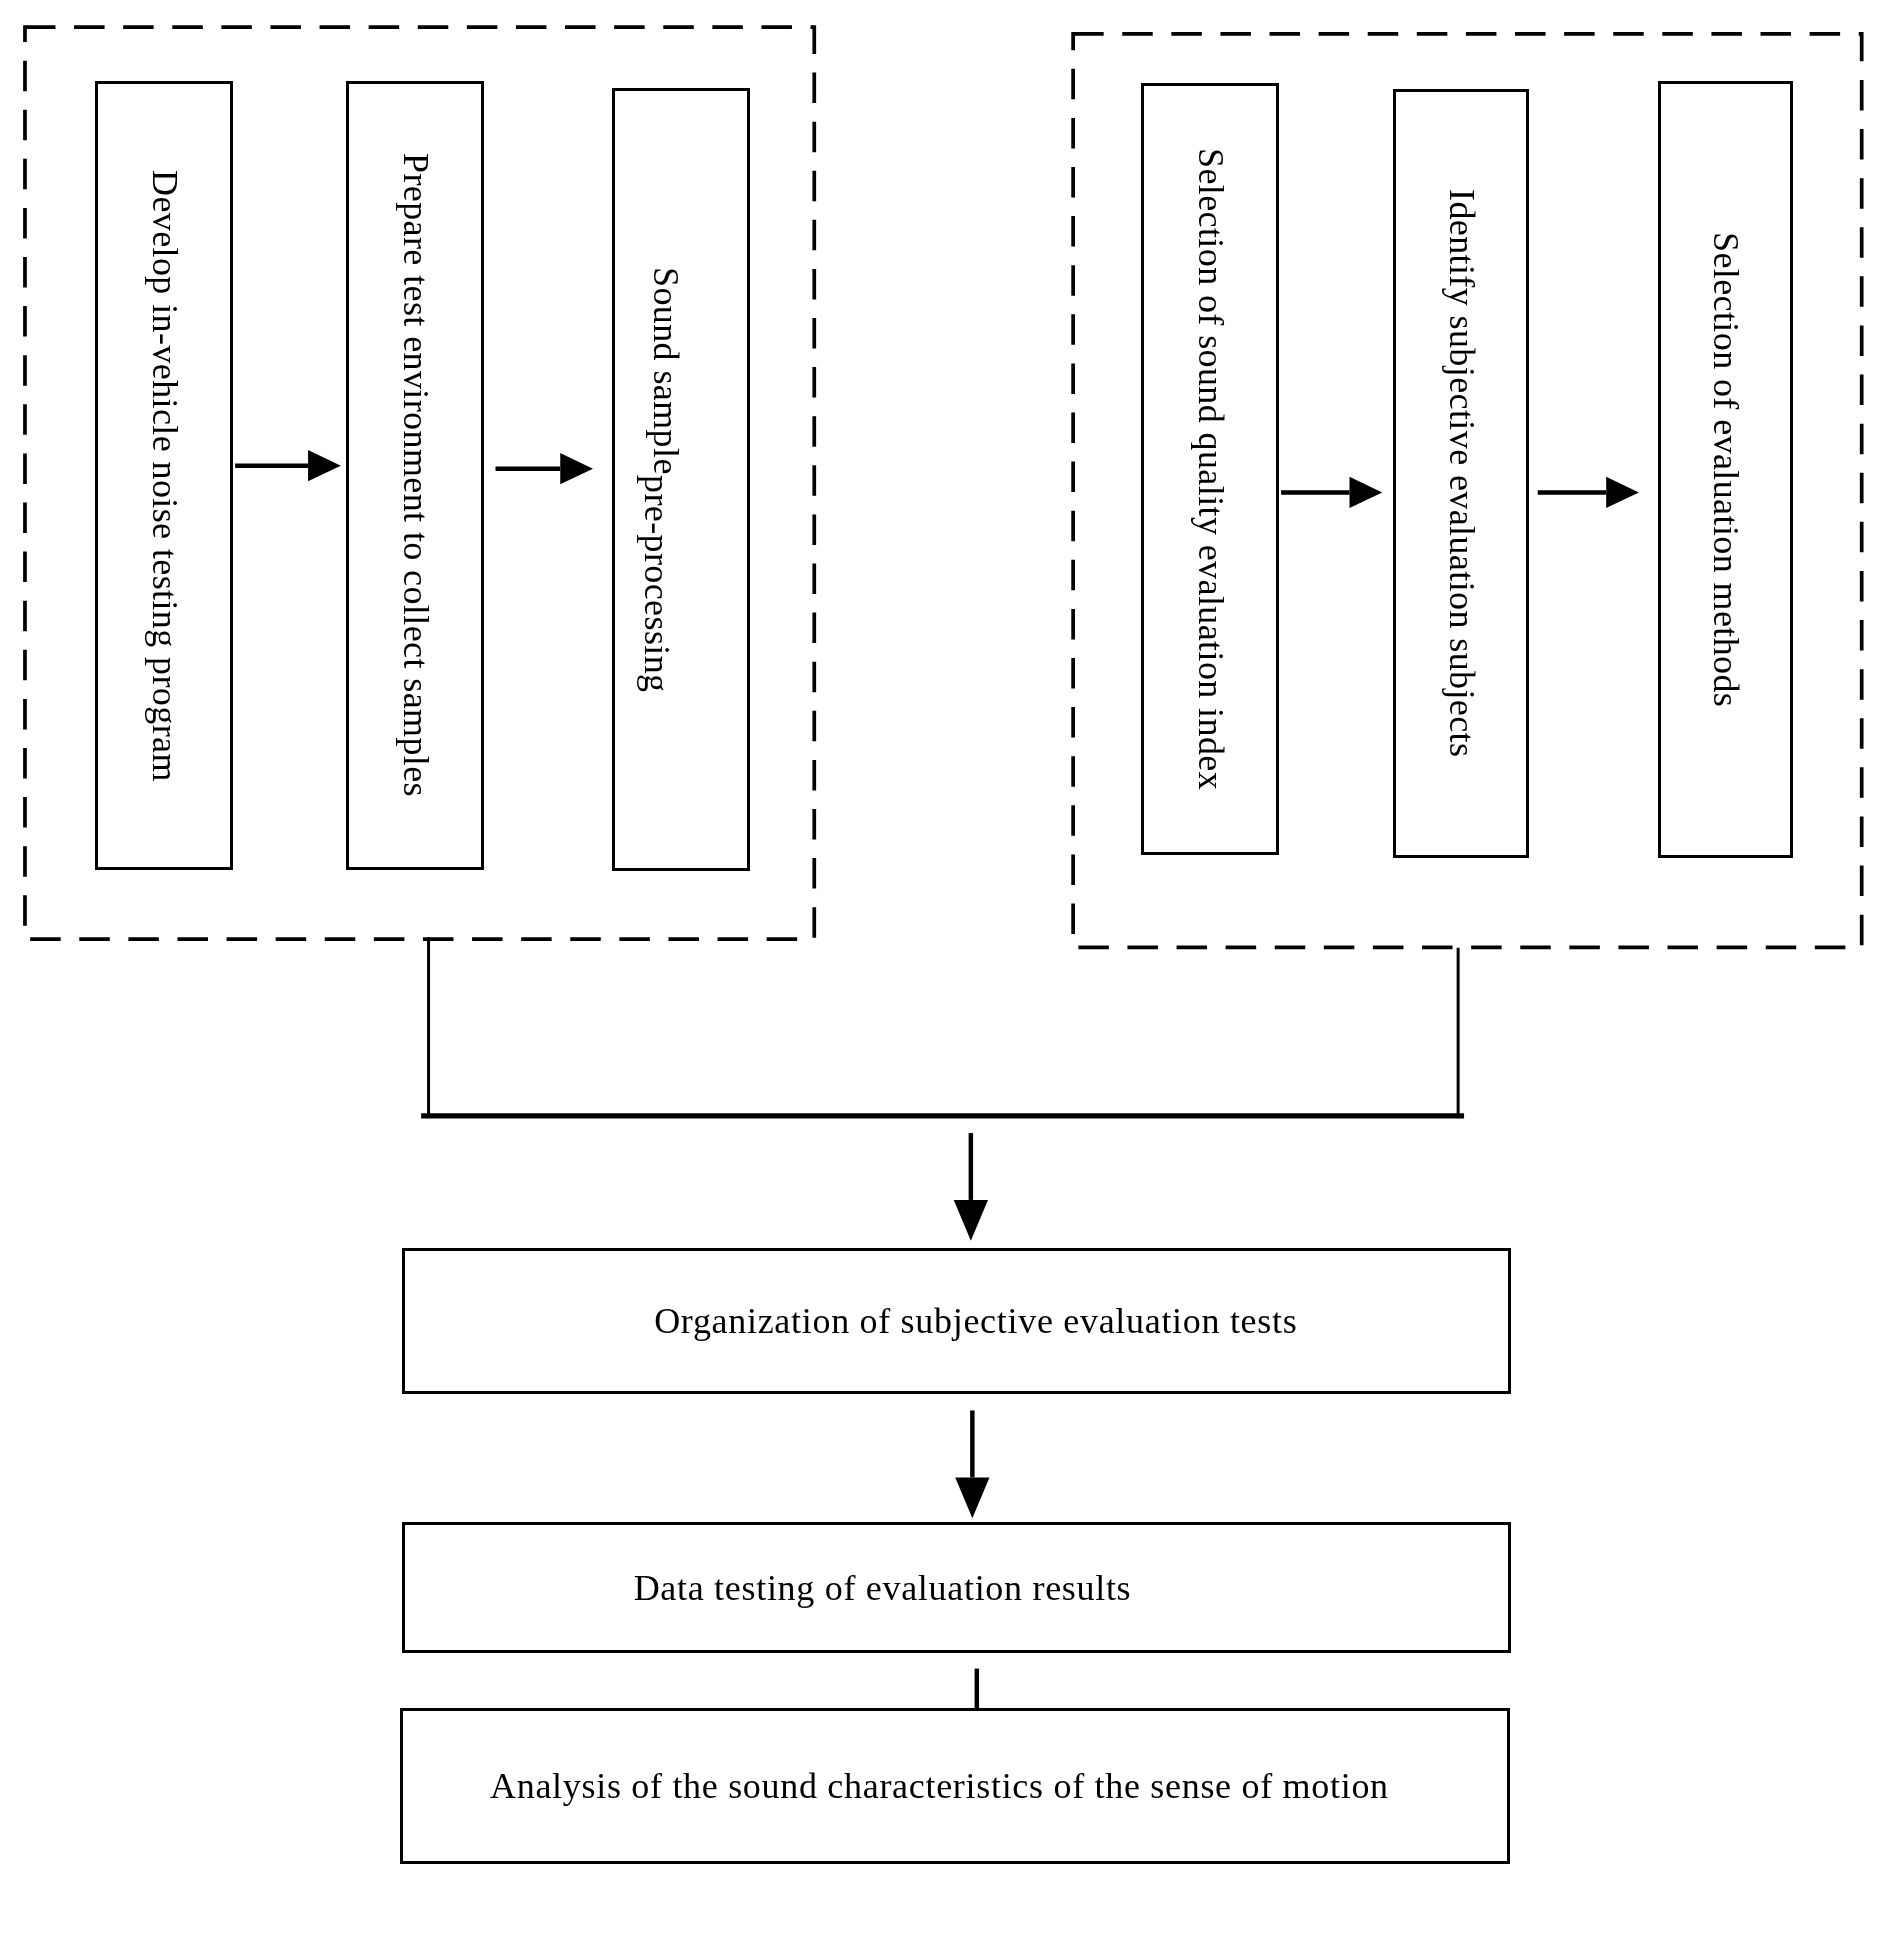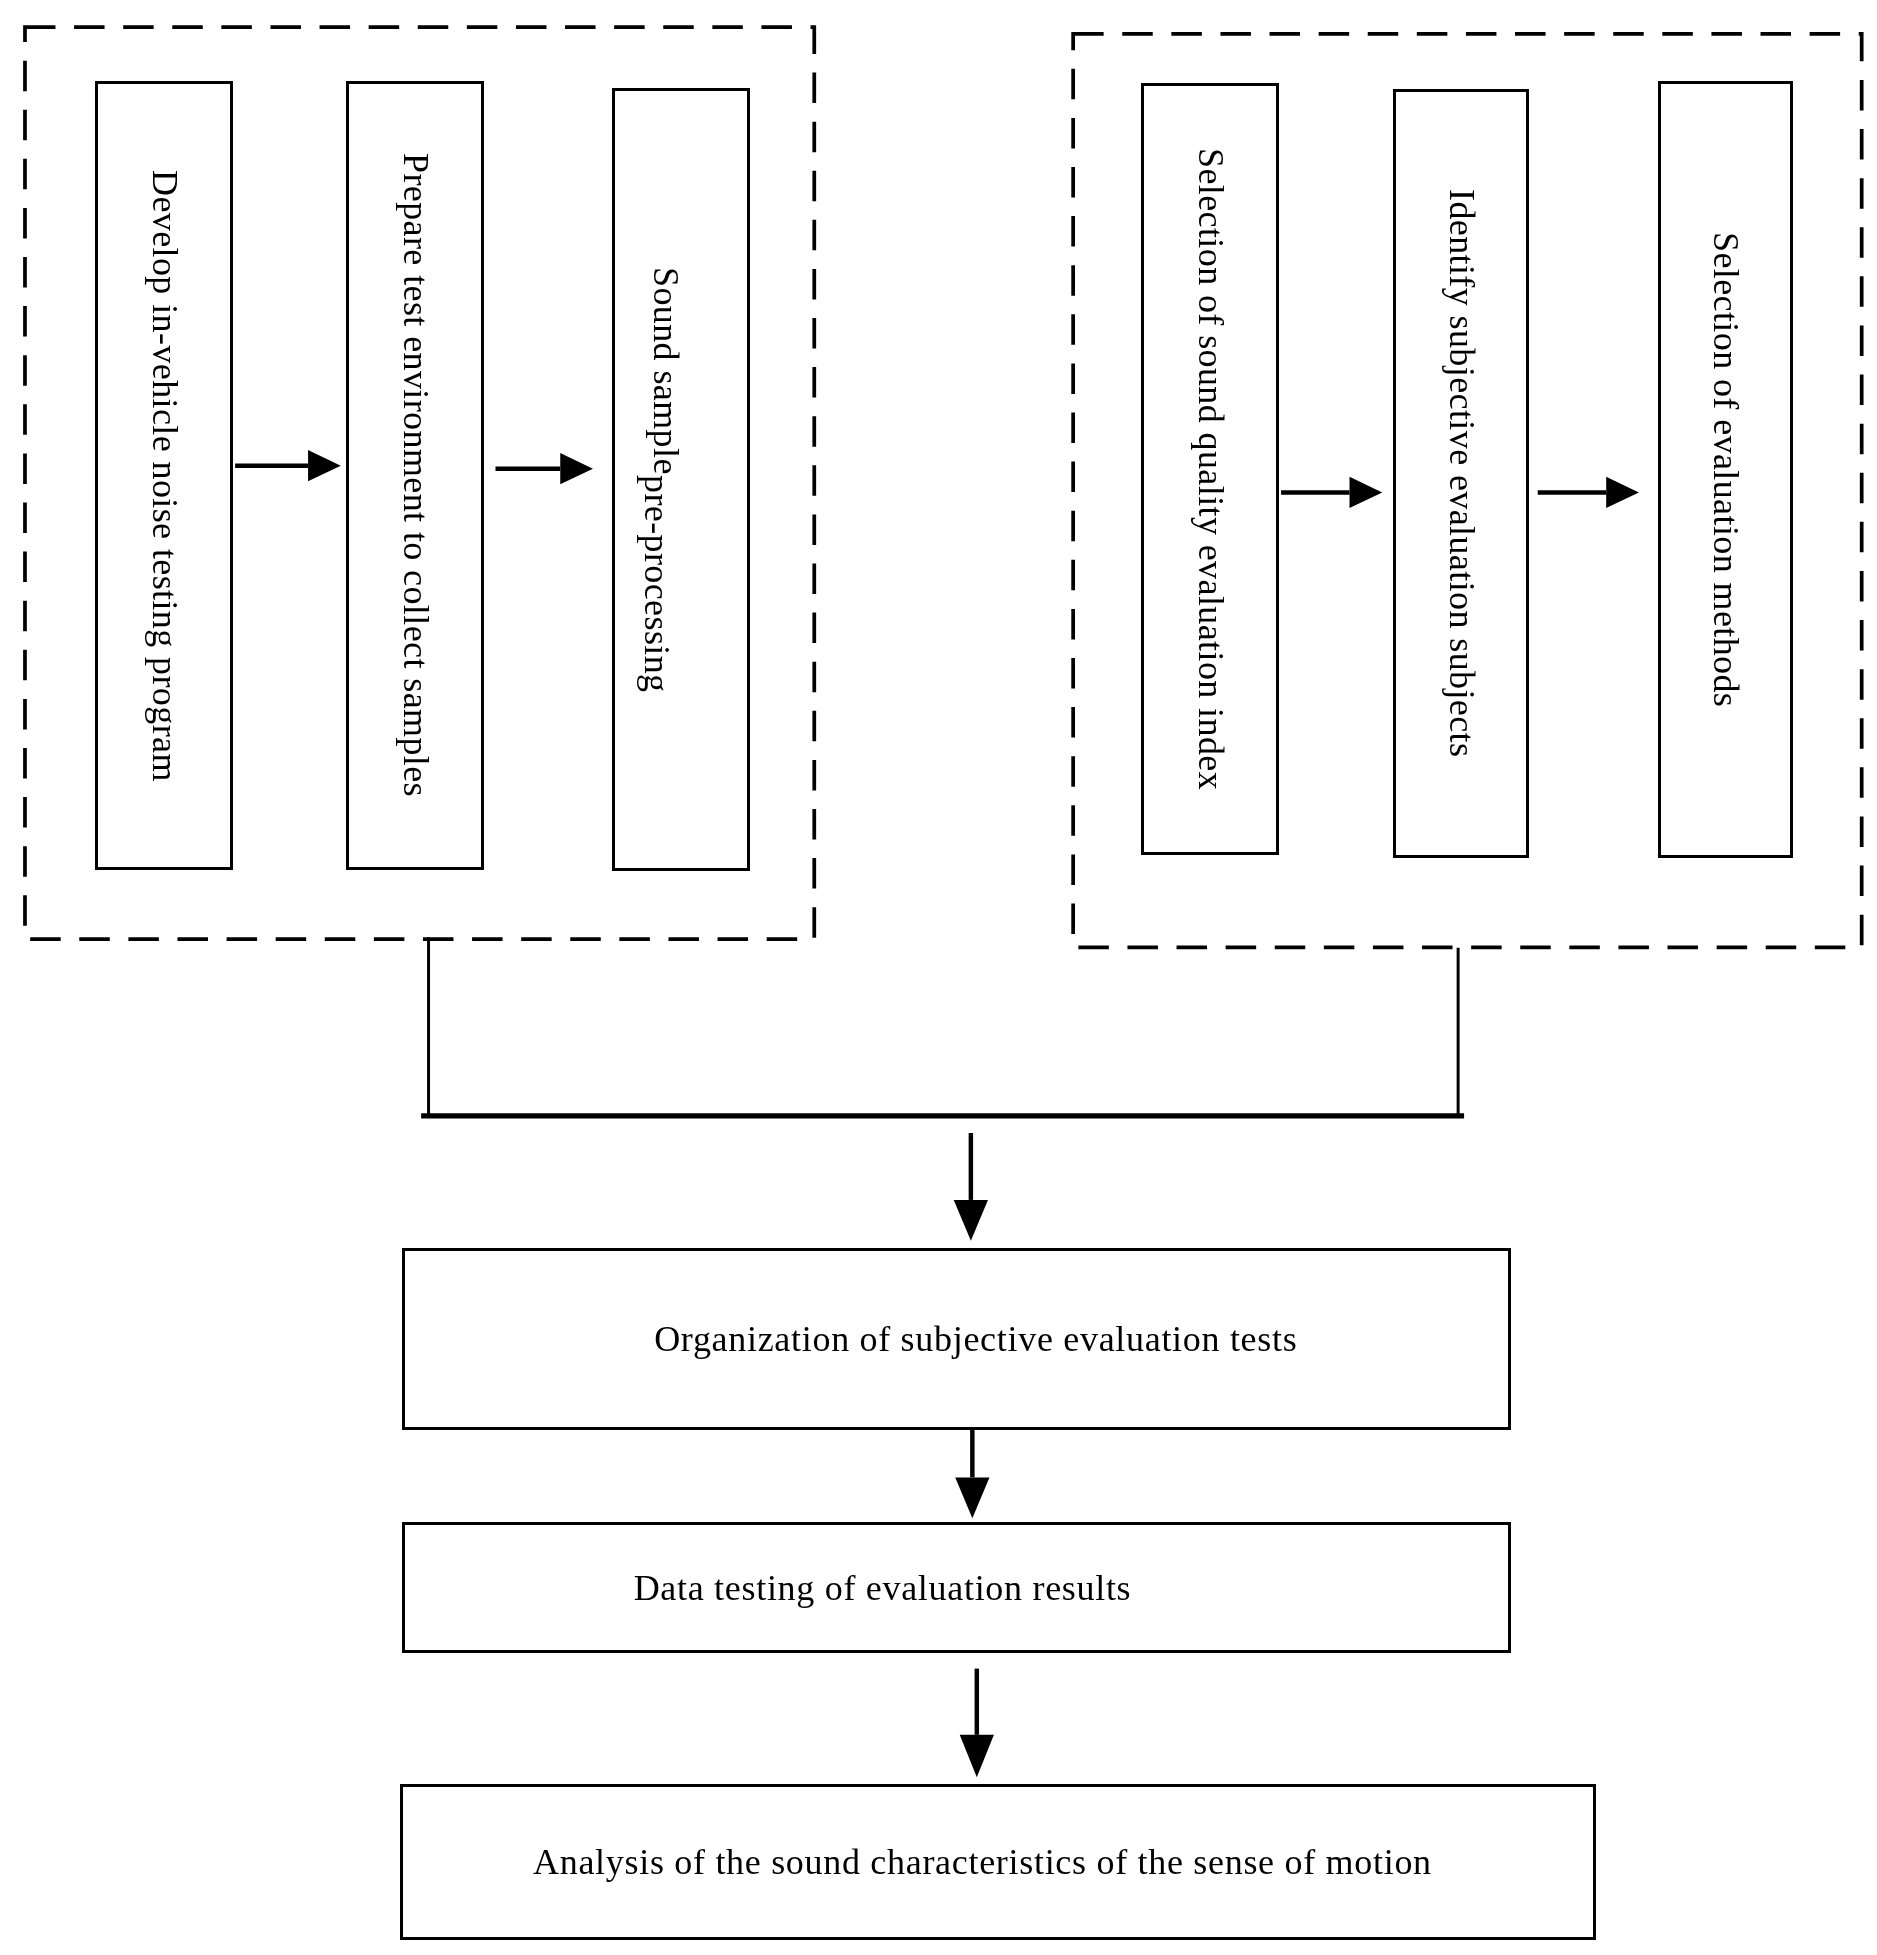--- a/index.html
+++ b/index.html
@@ -50,23 +50,23 @@
     letter-spacing: 0.7px;
     white-space: nowrap;
   }
   
   .box-l1 { left: 95px;  top: 81px; width: 138px; height: 789px; }
   .box-l2 { left: 346px;  top: 81px; width: 138px; height: 789px; }
   .box-l3 { left: 612px;  top: 88px; width: 138px; height: 783px; }
   .box-r1 { left: 1141px; top: 83px; width: 138px; height: 772px; }
   .box-r2 { left: 1393px; top: 89px; width: 136px; height: 769px; }
   .box-r3 { left: 1658px; top: 81px; width: 135px; height: 777px; }
-  .box-b1 { left: 402px;  top: 1248px; width: 1109px; height: 182px; }
+  .box-b1 { left: 402px;  top: 1248px; width: 1109px; height: 146px; }
   .box-b2 { left: 402px;  top: 1522px; width: 1109px; height: 131px; }
-  .box-b3 { left: 400px;  top: 1784px; width: 1196px; height: 156px; }
+  .box-b3 { left: 400px;  top: 1708px; width: 1110px; height: 156px; }
   .box-b1 .label-shift { transform: translateX(19.3px); }
   .box-b2 .label-shift { transform: translateX(-74px); }
   .box-b3 .label-shift { transform: translateX(-15.6px); }
 </style>
 </head>
 <body>
 
 <div class="canvas">
 
   <svg class="lines-layer" width="1877" height="1955" viewBox="0 0 2523 2628" xmlns="http://www.w3.org/2000/svg">

